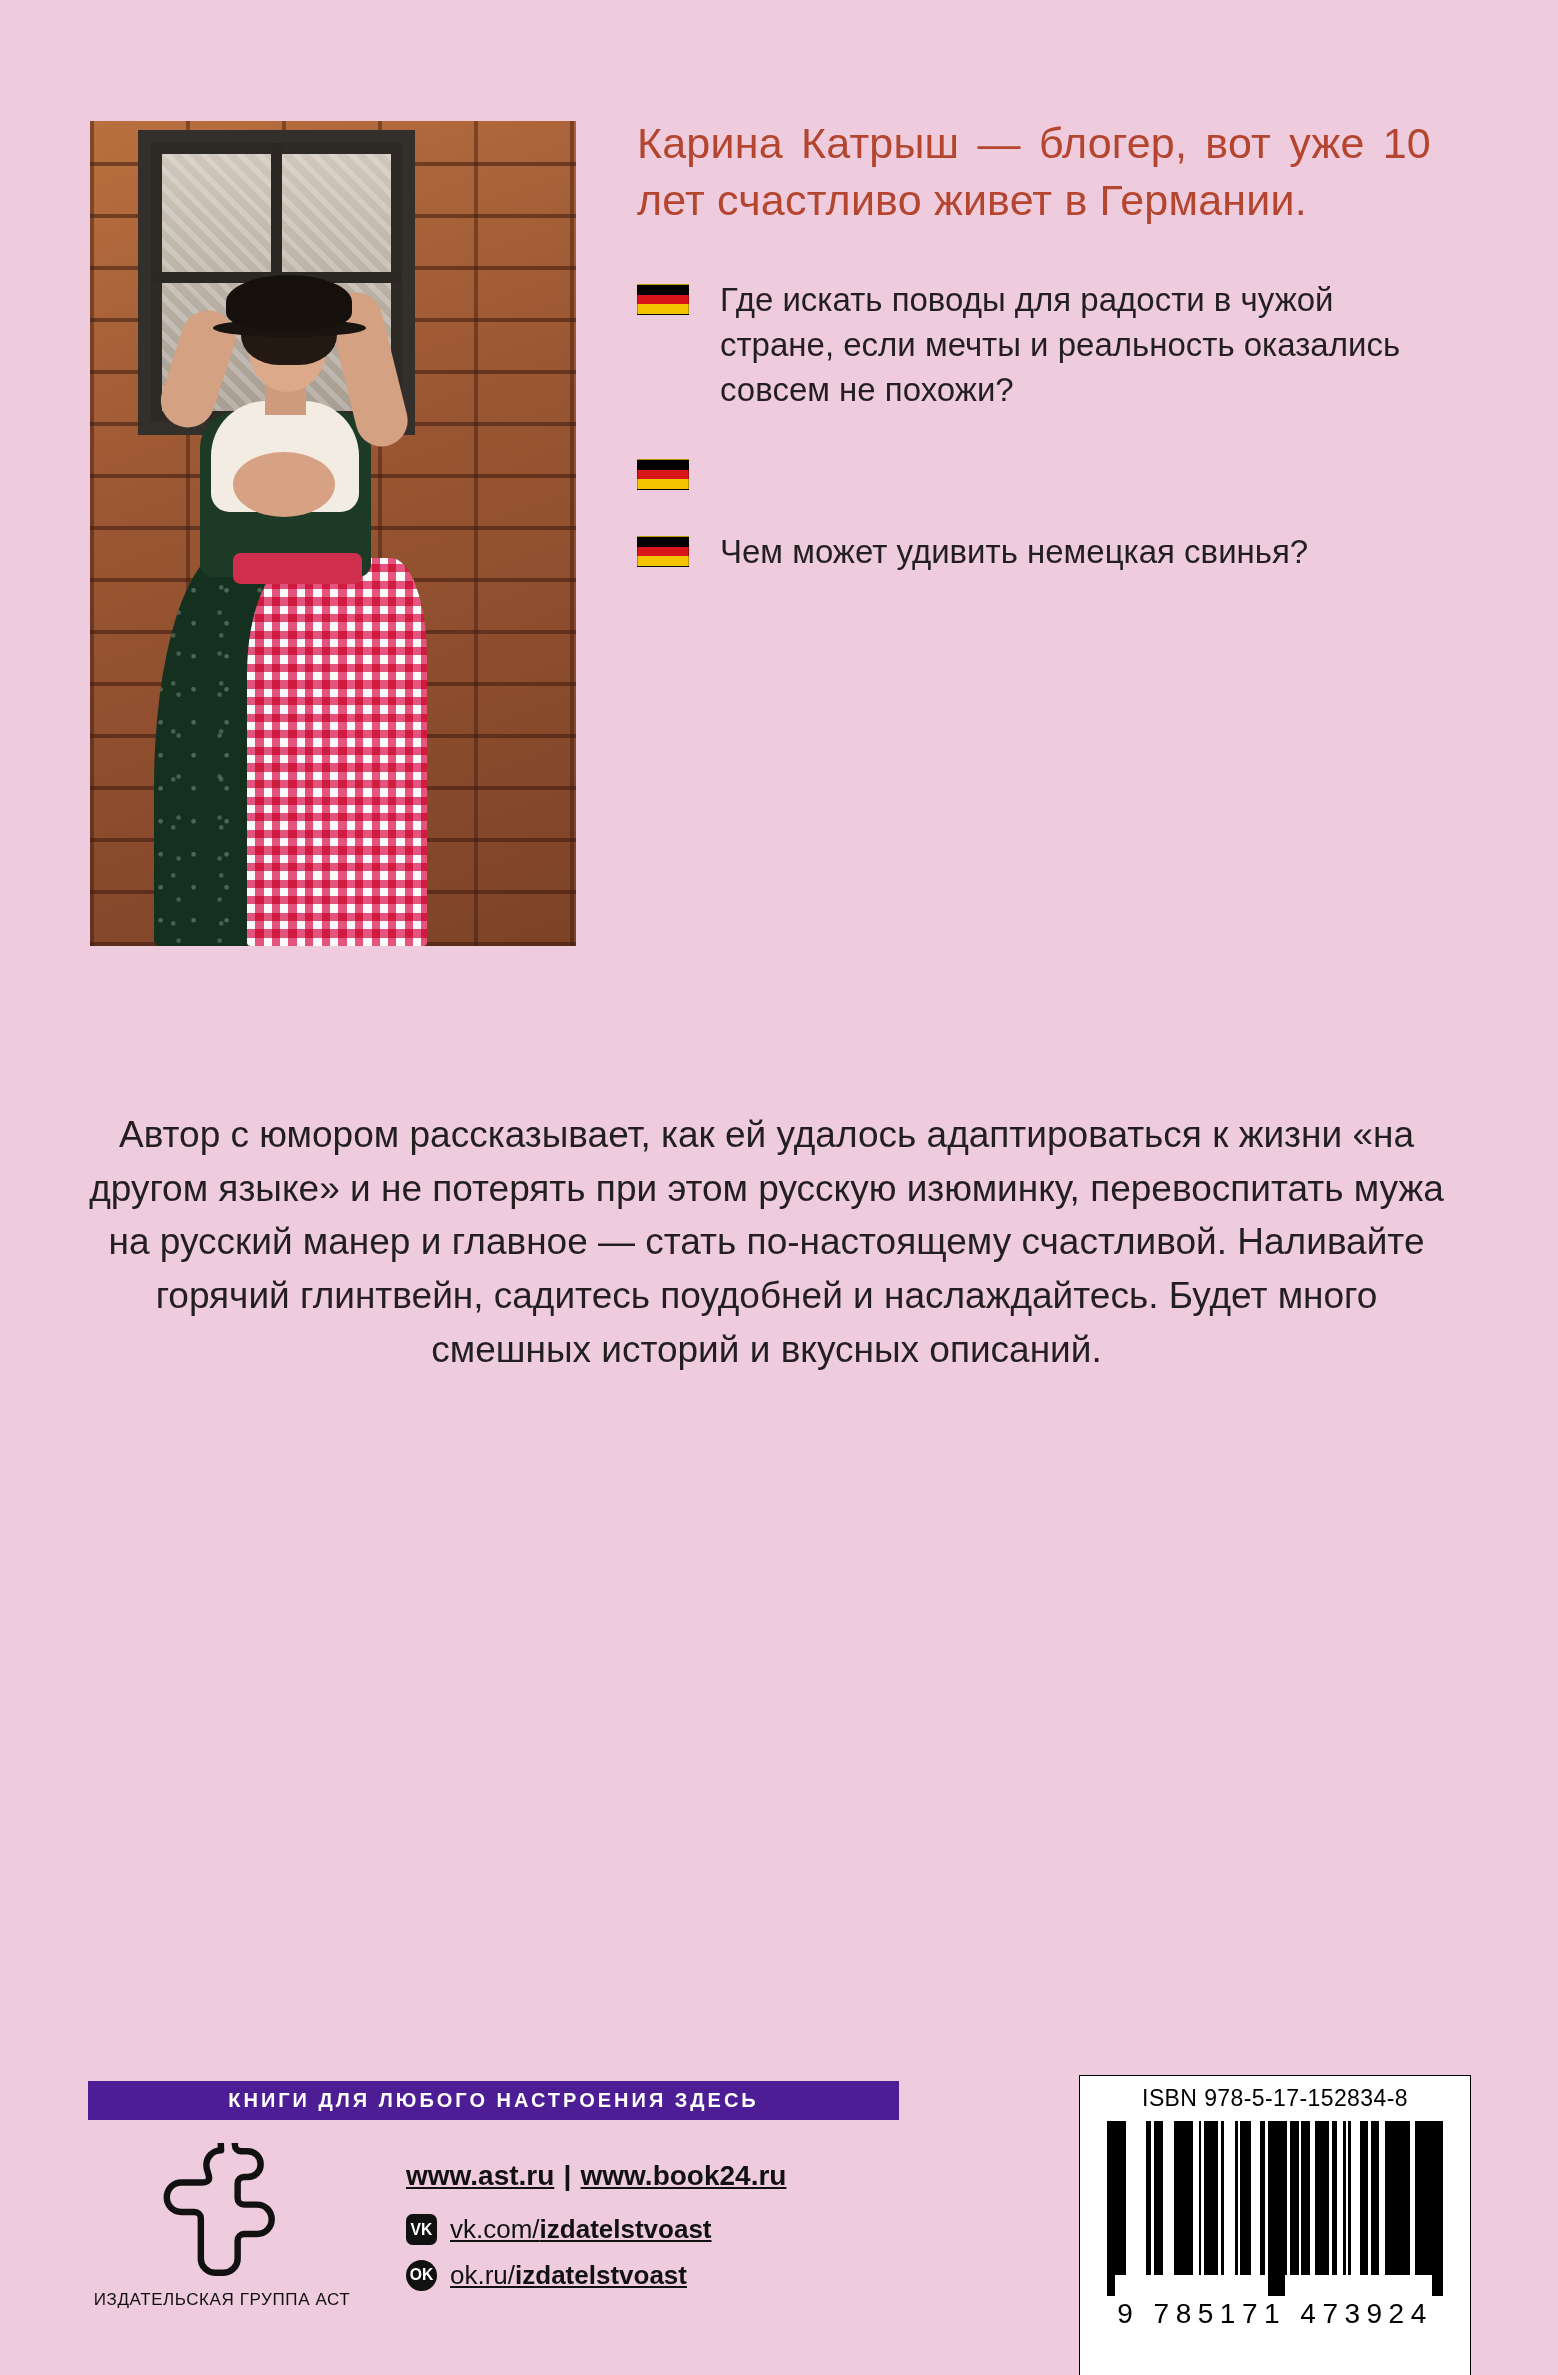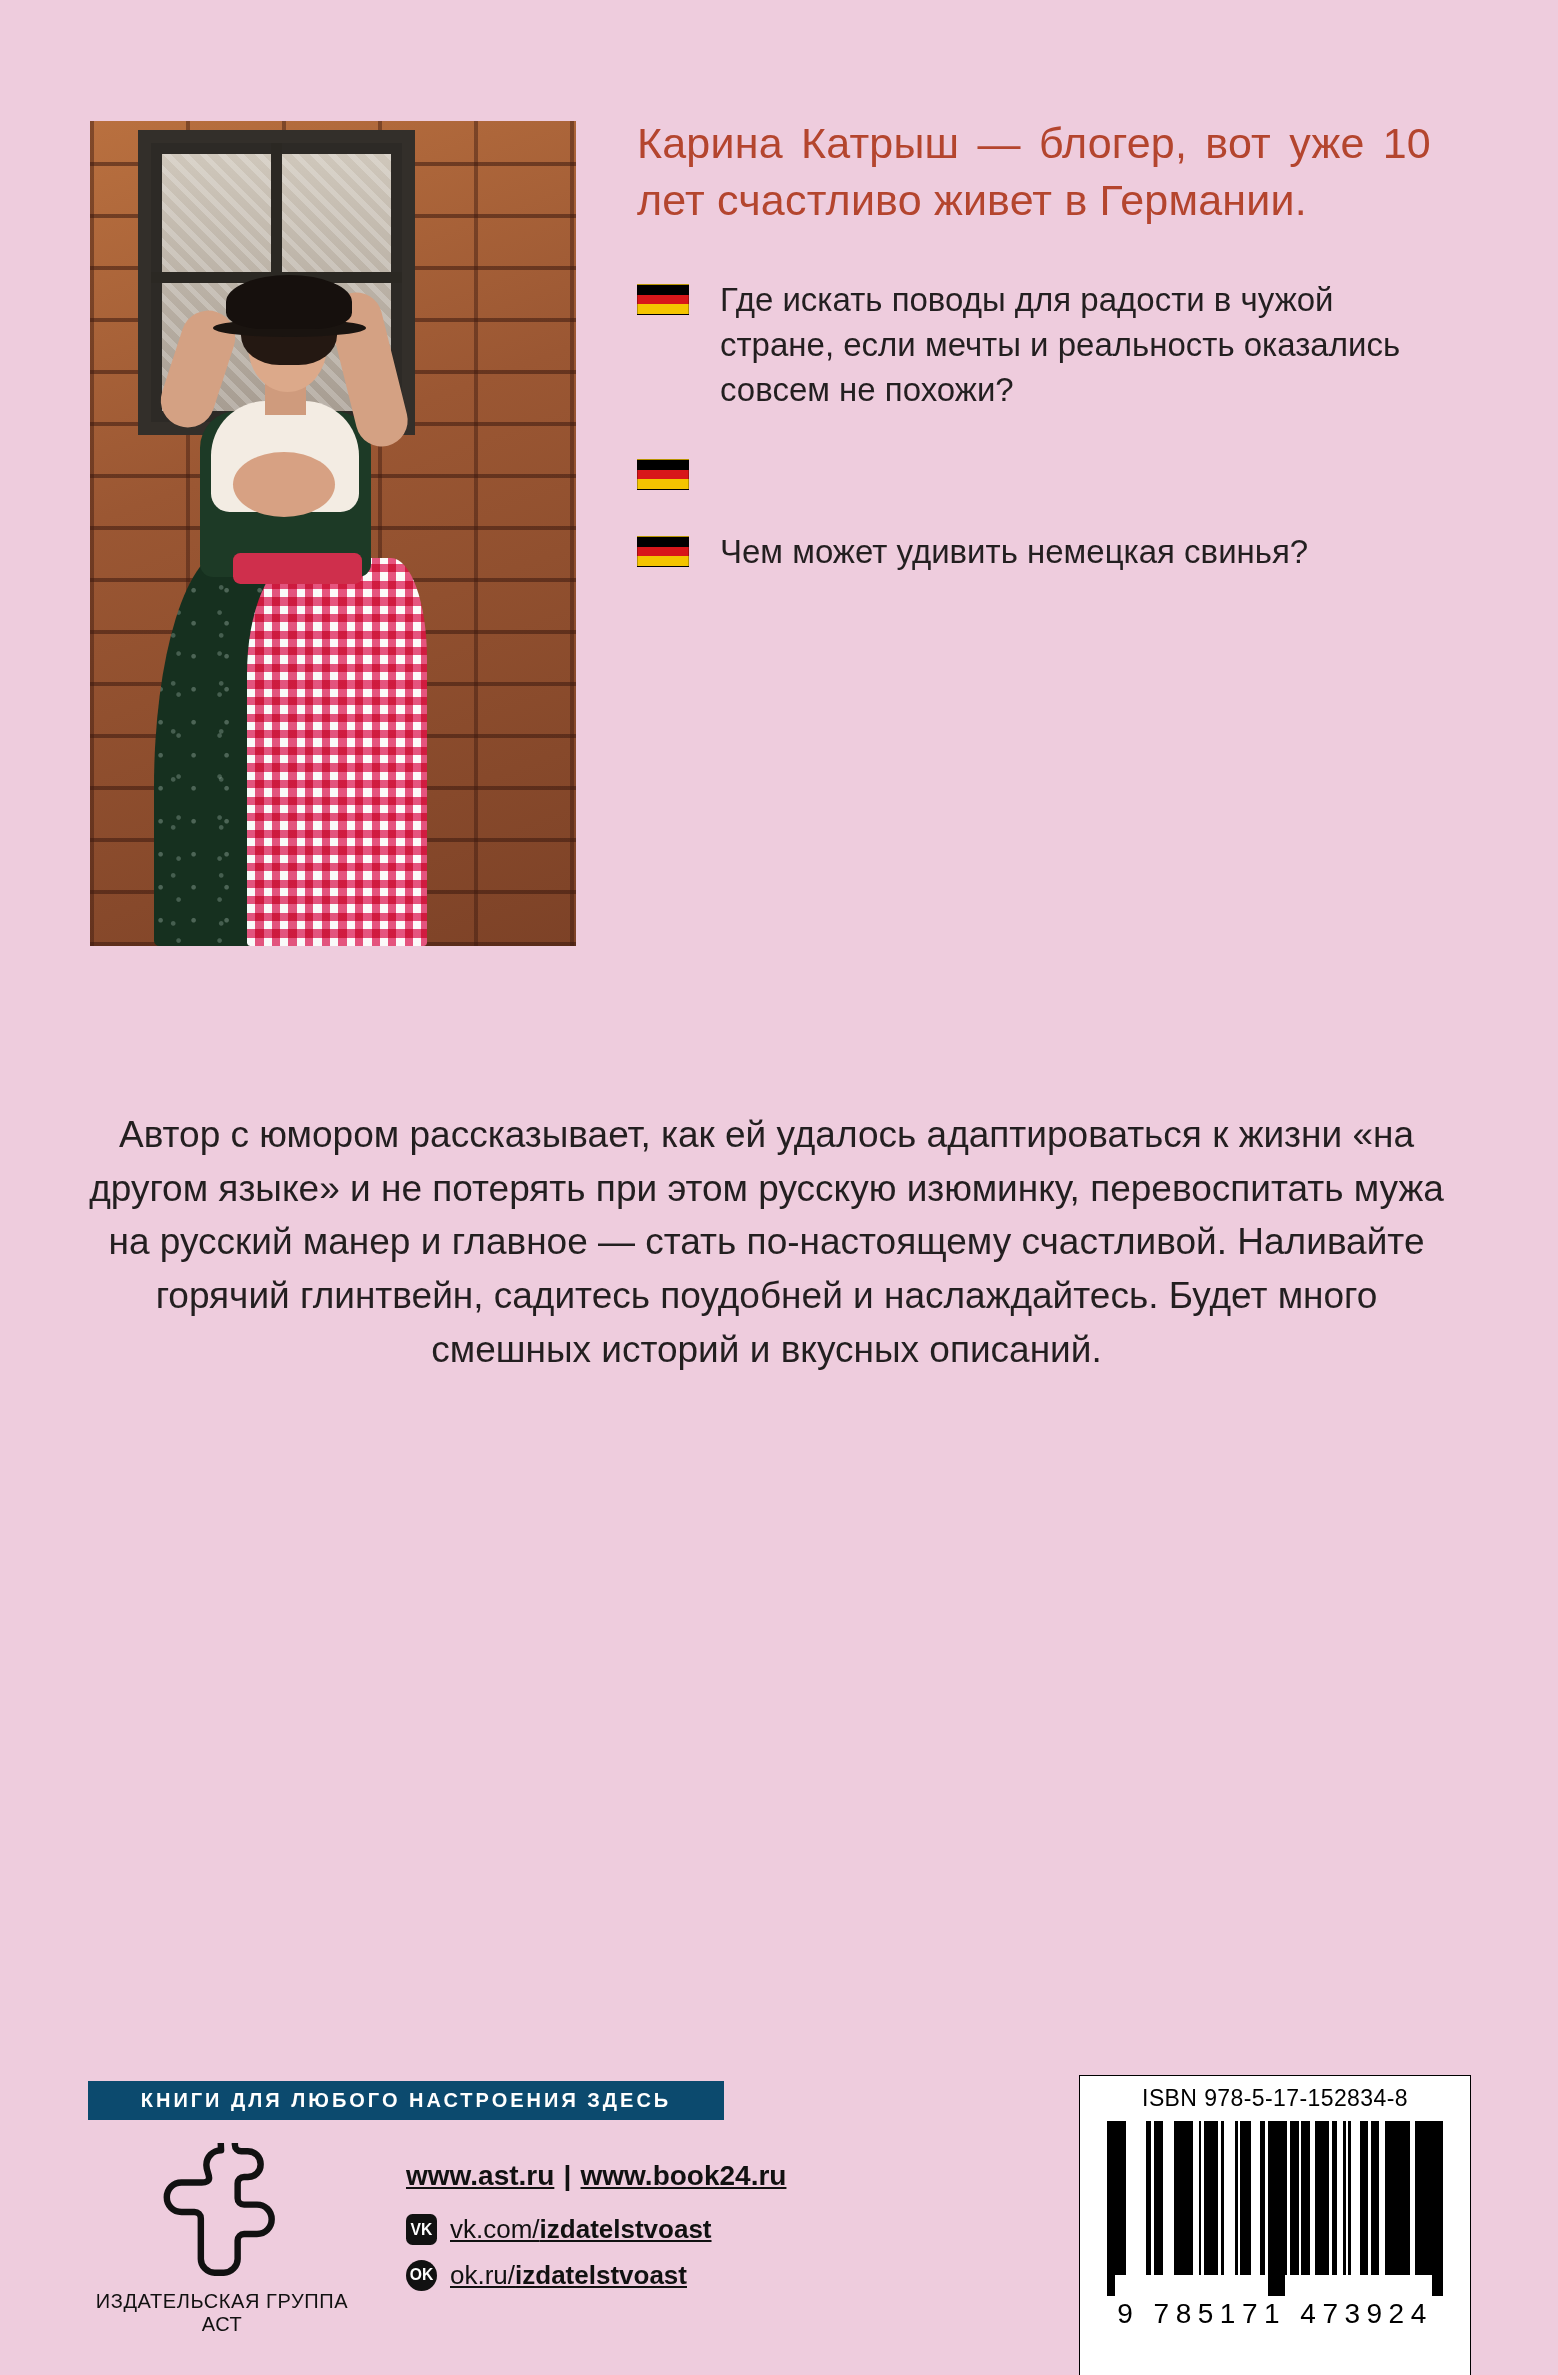--- a/index.html
+++ b/index.html
@@ -273,23 +273,23 @@
     position: absolute;
     left: 0;
     bottom: 0;
     width: 1559px;
     height: 314px;
   }
   .tagline {
     position: absolute;
     left: 88px;
     top: 18.5px;
-    width: 636px;
+    width: 811px;
     height: 39px;
-    background: #0c4a6e;
+    background: #4c1d95;
     color: #ffffff;
     font-size: 20px;
     font-weight: bold;
     letter-spacing: 3px;
     text-transform: uppercase;
     display: flex;
     align-items: center;
     justify-content: center;
   }
   .publisher {
@@ -300,21 +300,21 @@
     text-align: center;
   }
   .ast-mark {
     width: 138px;
     height: 138px;
     margin: 0 auto;
     position: relative;
   }
   .publisher-name {
     margin-top: 9.2px;
-    font-size: 20px;
+    font-size: 17px;
     letter-spacing: 0.6px;
     color: #111;
     text-transform: uppercase;
   }
   .links {
     position: absolute;
     left: 406px;
     top: 98px;
   }
   .links-row {

